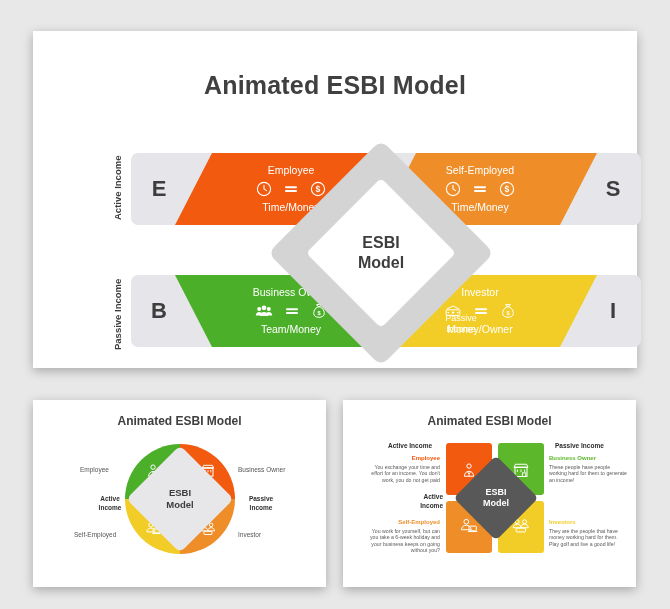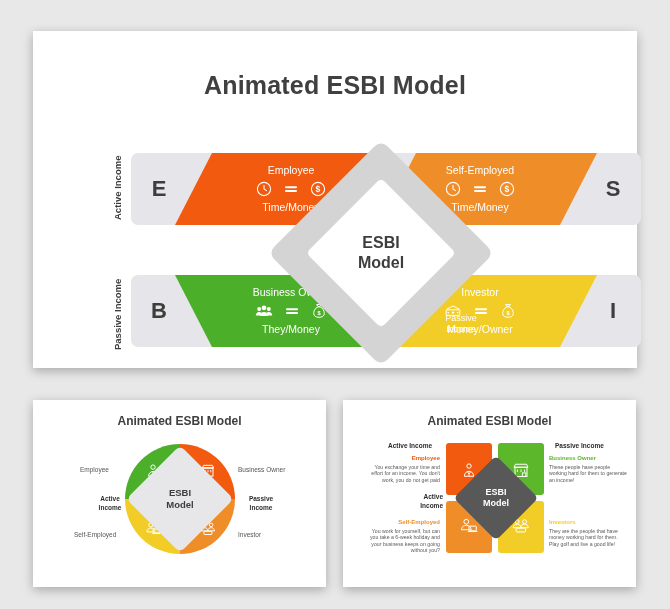--- a/index.html
+++ b/index.html
@@ -288,21 +288,21 @@
                 </svg>
               </span>
             <span>
                 <svg width="16" height="16" viewBox="0 0 16 16">
                   <path d="M5.6 1.6h4.8l-1.5 2h-1.8z" fill="none" stroke="#fff" stroke-width="1"></path>
                   <path d="M8 3.8c3 0 5.3 3.6 5.3 6.6 0 2.6-2.2 3.9-5.3 3.9s-5.3-1.3-5.3-3.9C2.7 7.4 5 3.8 8 3.8z" fill="none" stroke="#fff" stroke-width="1"></path>
                   <text x="8" y="12" font-size="5.6" font-family="Liberation Sans, sans-serif" font-weight="bold" fill="#fff" text-anchor="middle">$</text>
                 </svg>
               </span>
           </div>
-          <div class="band-sub">They/Money</div>
+          <div class="band-sub">Team/Money</div>
         </div>
       </div>
 
       <div class="band" id="band-i">
         <div class="shape"></div>
         <div class="band-inner">
           <div class="band-title">Investor</div>
           <div class="icon-row">
             <span>
                 <svg width="18" height="16" viewBox="0 0 18 16">

